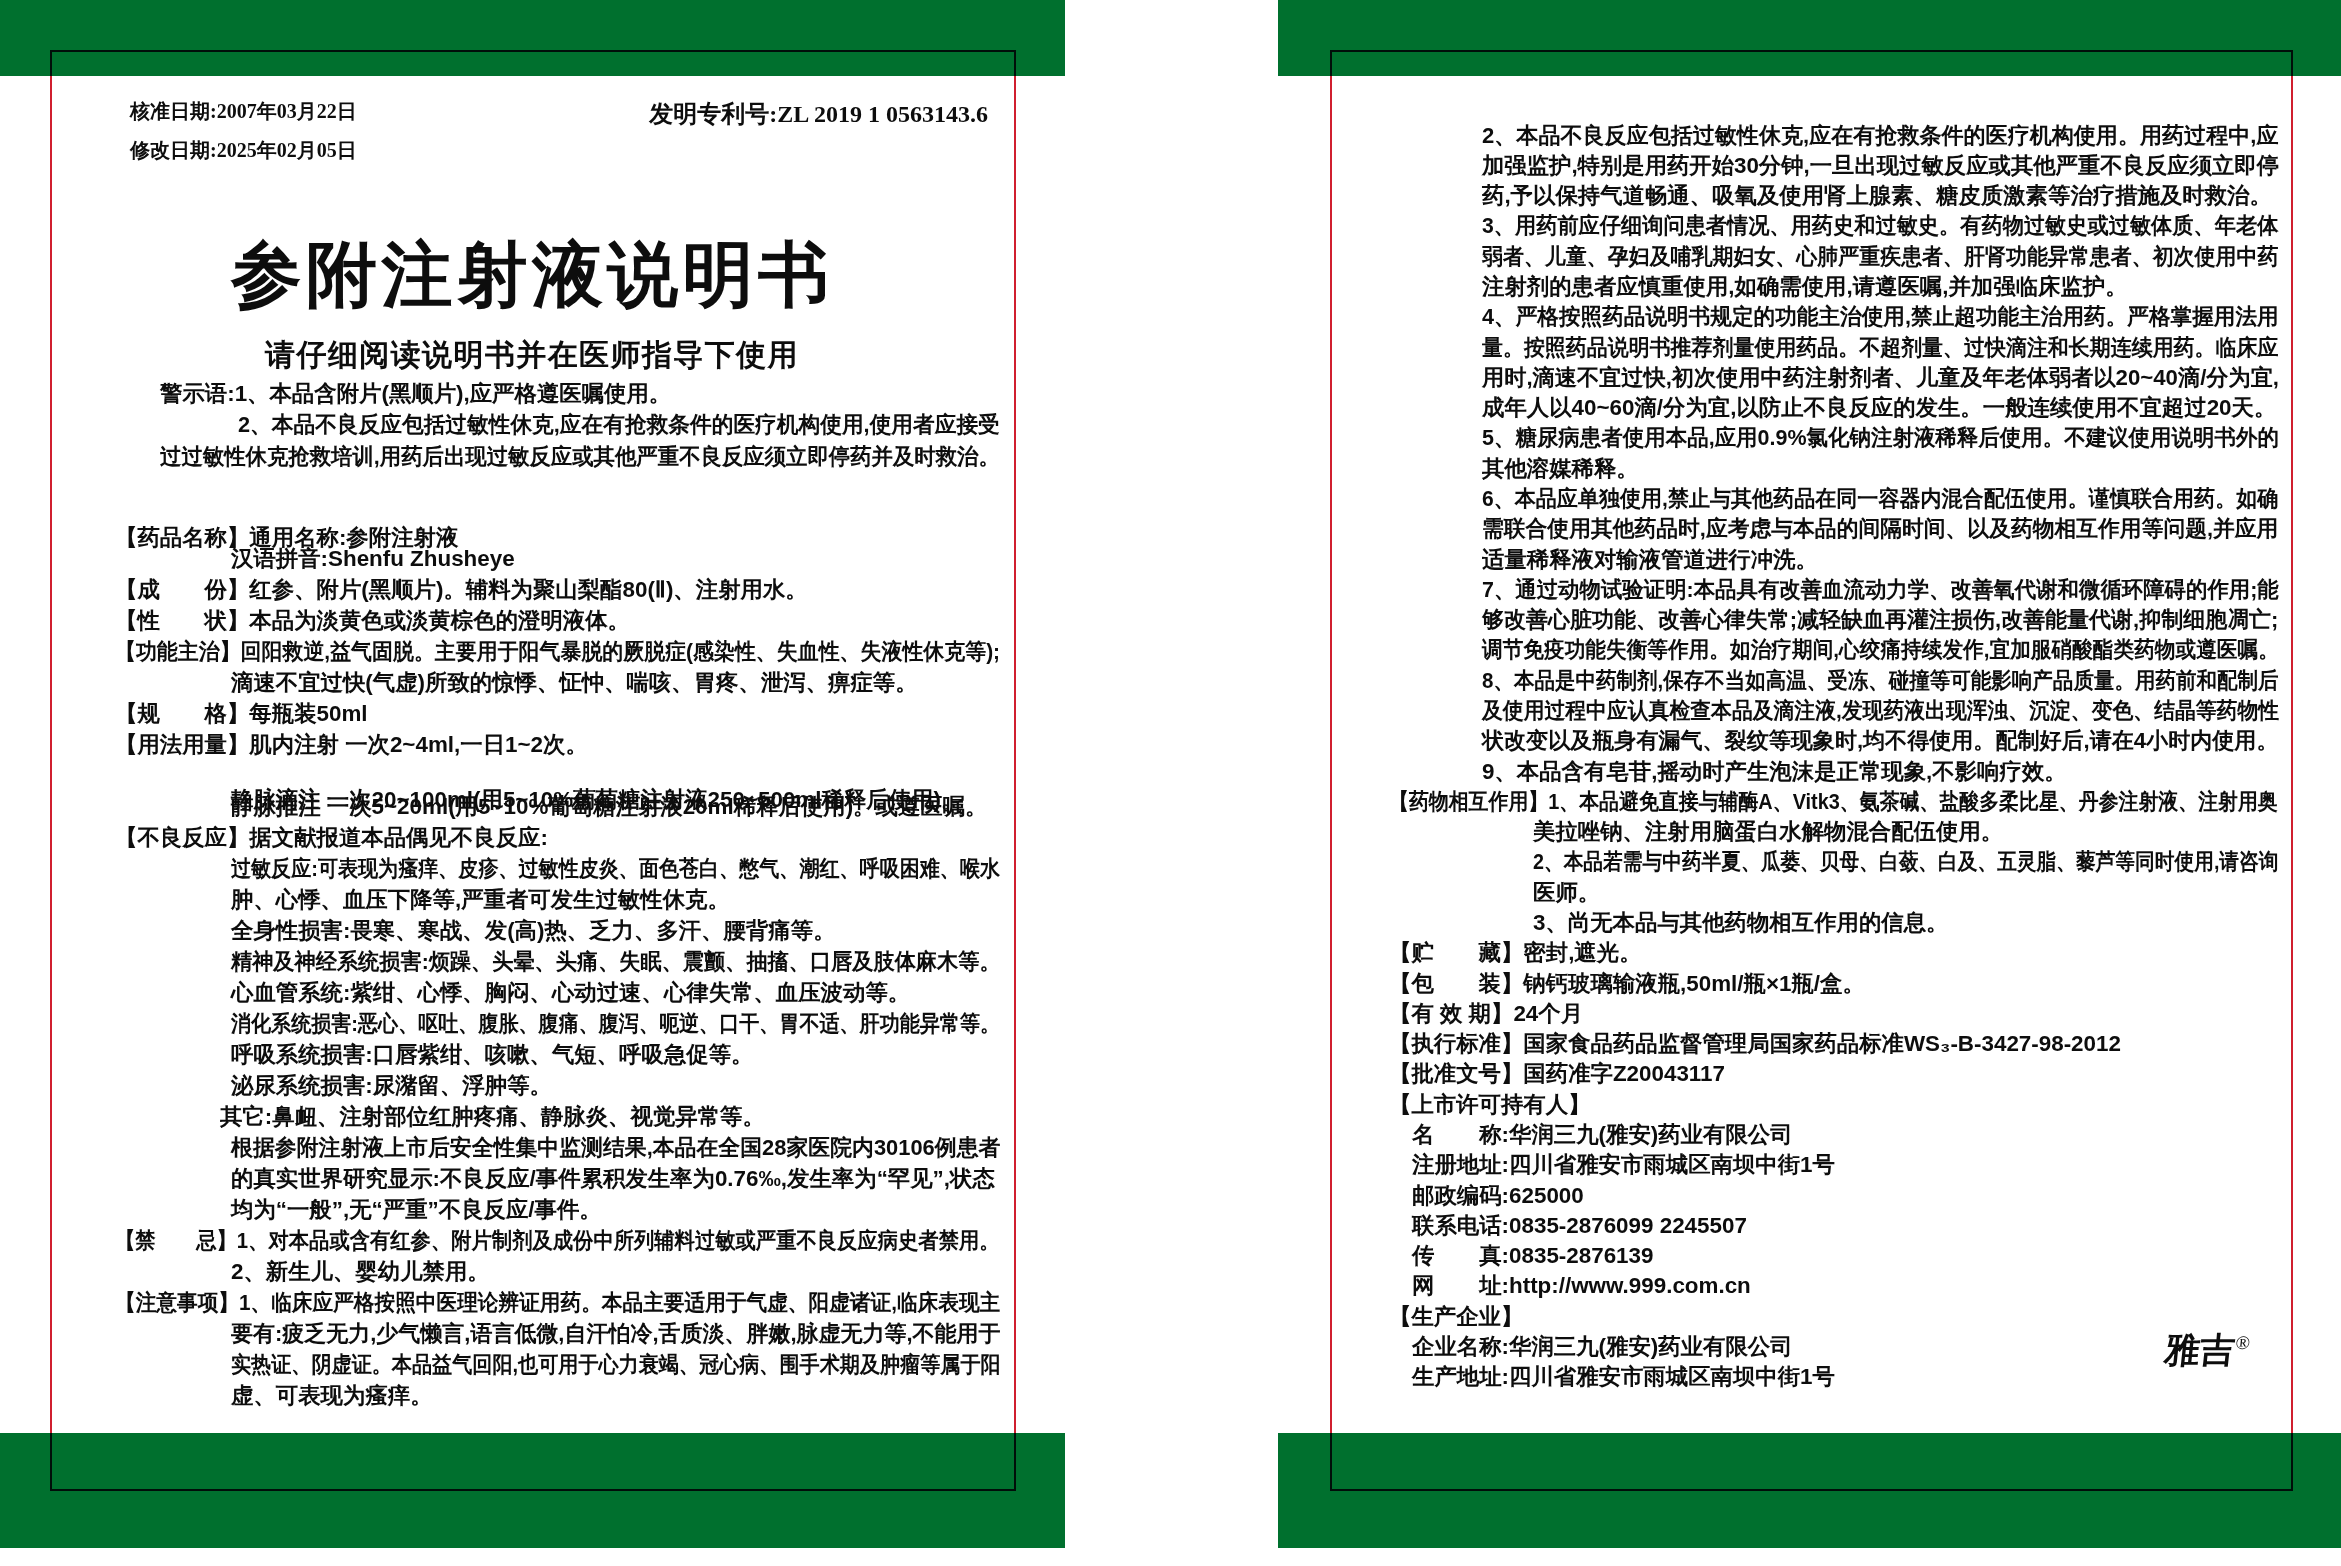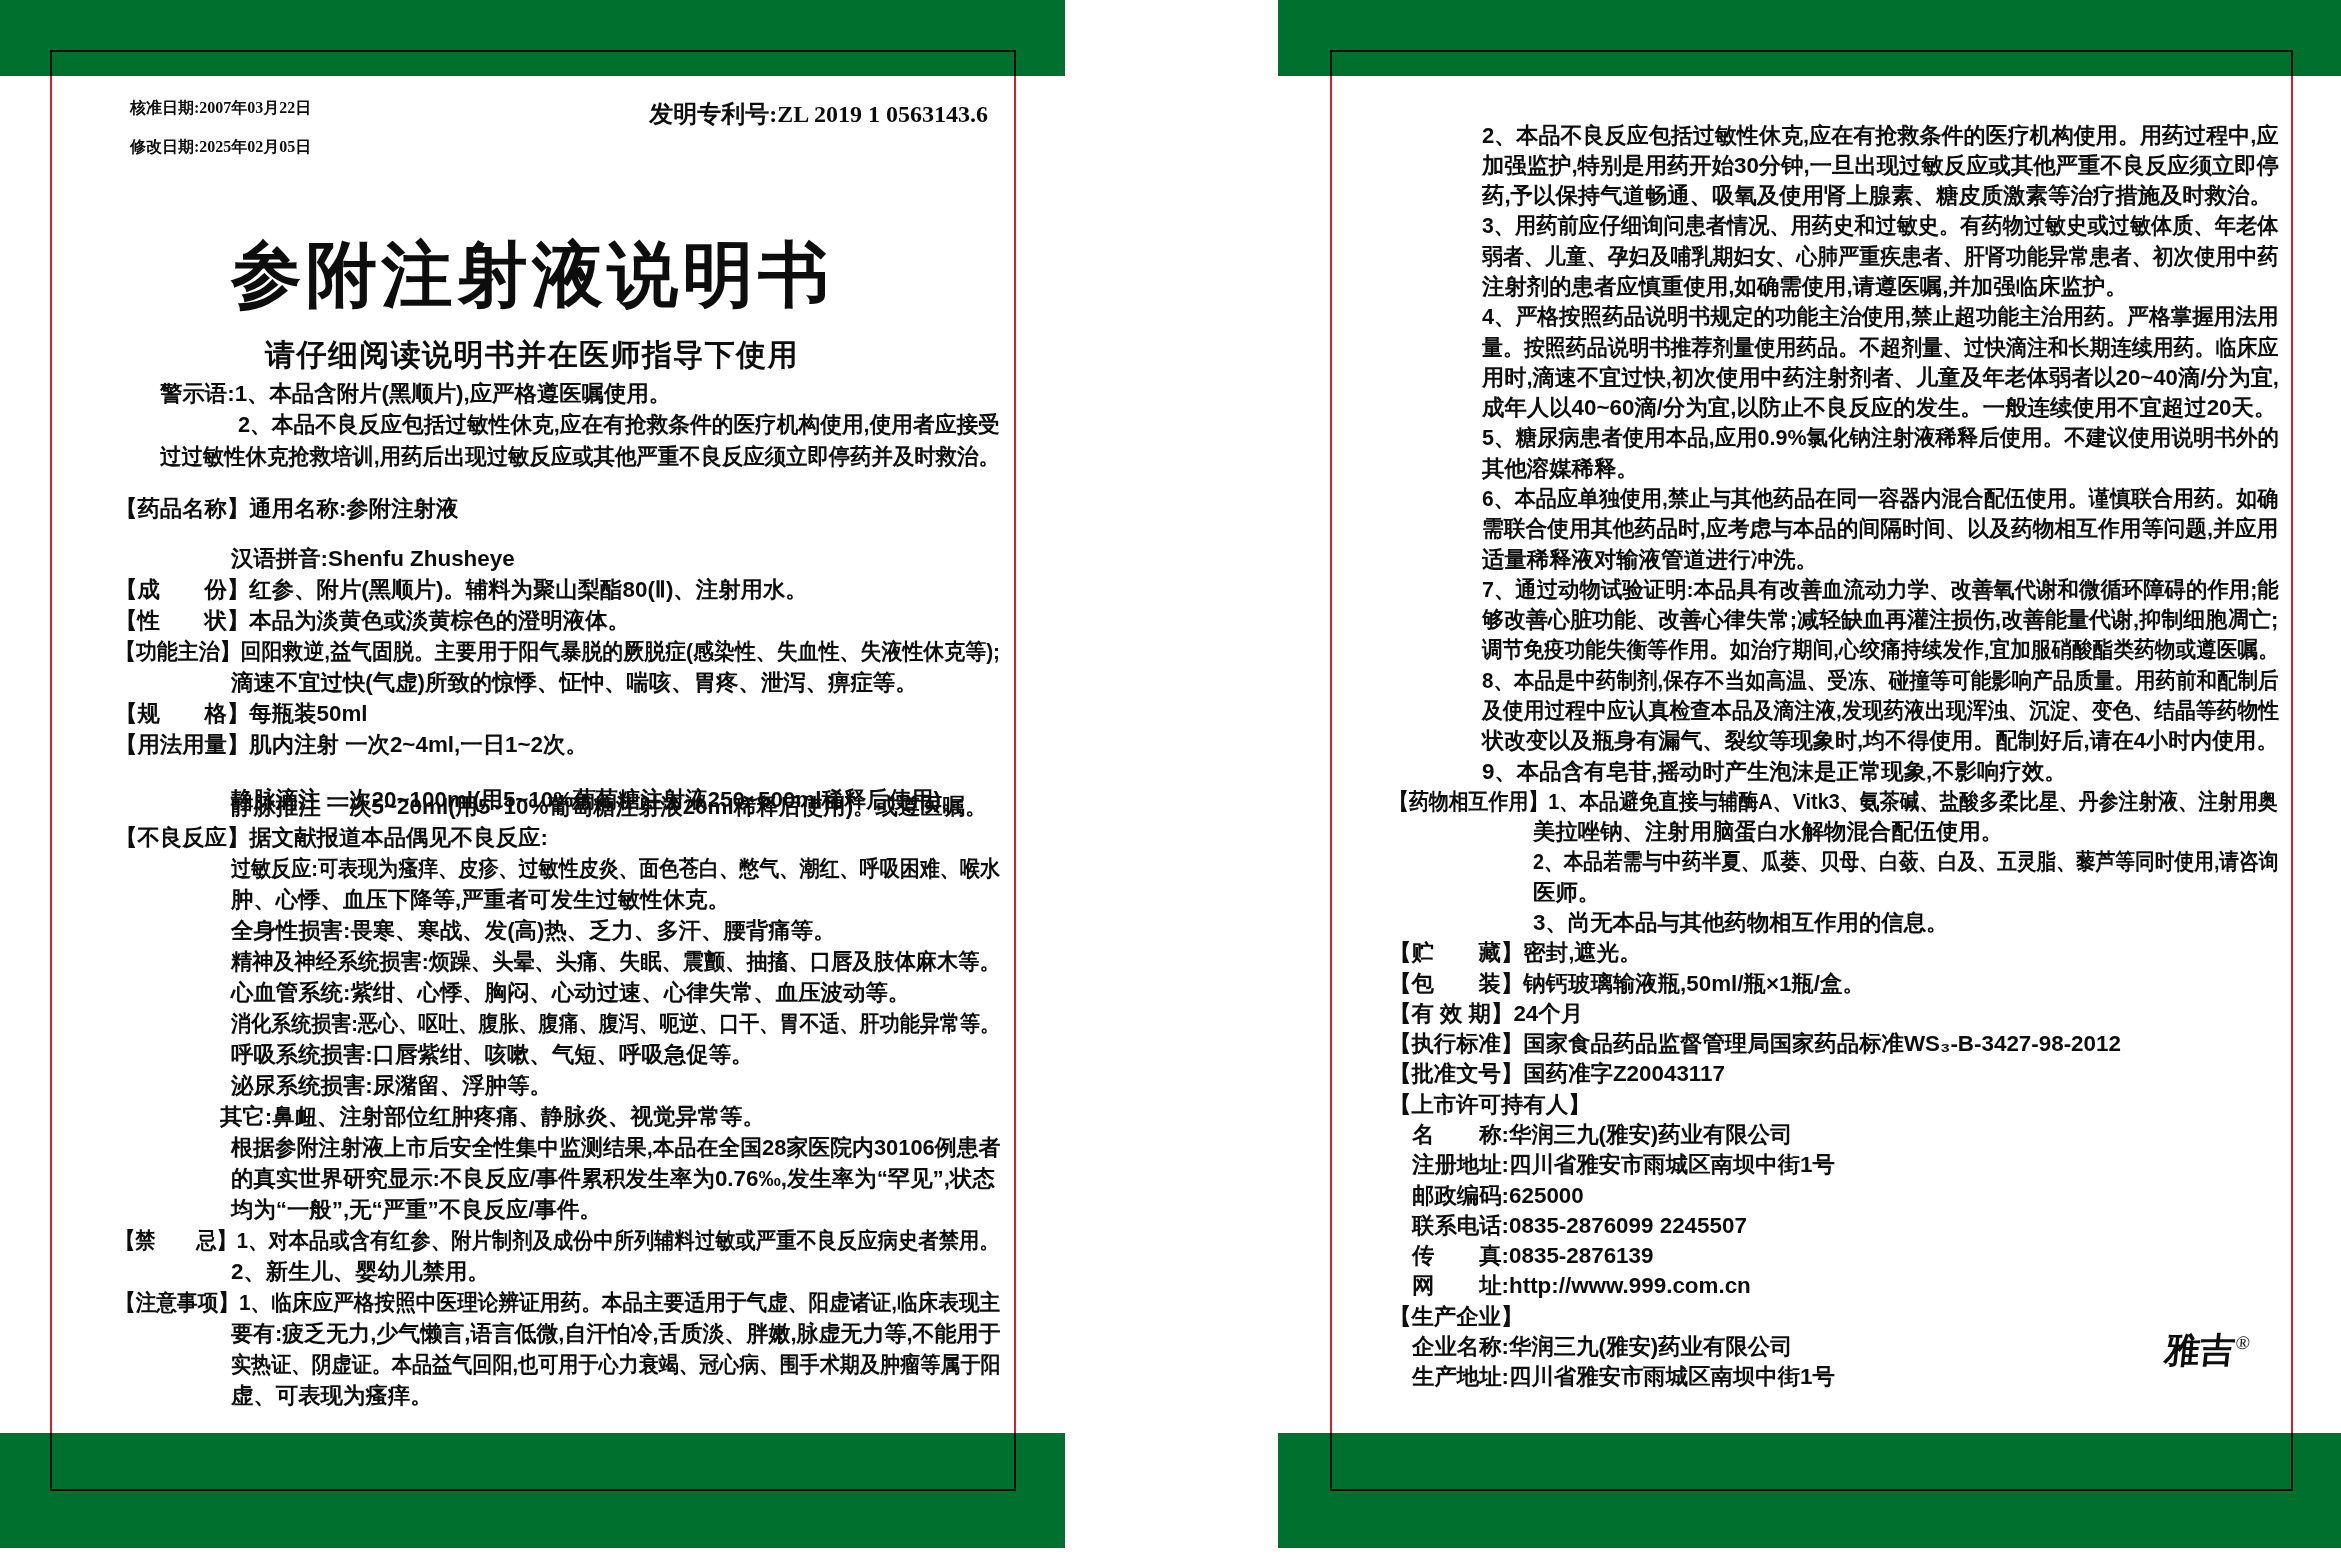--- a/index.html
+++ b/index.html
@@ -17,21 +17,21 @@
   .band-top{top:0;height:76px;}
   .band-bottom{top:1433px;height:115px;}
   .frame{
     position:absolute;top:50px;height:1437px;
     border:2.2px solid var(--red);
     mix-blend-mode:multiply;
     pointer-events:none;
   }
   .dateline{
     position:absolute;font-family:"Liberation Serif", serif;font-weight:bold;
-    font-size:16px;white-space:nowrap;
+    font-size:20px;white-space:nowrap;
   }
   .patent{
     position:absolute;font-family:"Liberation Serif", serif;font-weight:bold;
     font-size:24px;white-space:nowrap;text-align:right;
   }
   .doc-title{
     position:absolute;left:50px;width:964px;top:228px;text-align:center;
     font-family:"Liberation Serif", serif;font-weight:900;font-size:71px;
     letter-spacing:4.3px;white-space:nowrap;
   }
@@ -65,21 +65,21 @@
 <div class="dateline" style="left:130px;top:137px;">修改日期:2025年02月05日</div>
 <div class="patent" style="left:577px;top:98px;width:411px;">发明专利号:ZL 2019 1 0563143.6</div>
 
 <div class="doc-title">参附注射液说明书</div>
 <div class="doc-subtitle">请仔细阅读说明书并在医师指导下使用</div>
 
 <div id="left-lines">
     <div class="tline" style="left: 160px; top: 381px;">警示语:1、本品含附片(黑顺片),应严格遵医嘱使用。</div>
     <div class="tline" style="left: 238px; top: 412px; transform: scaleX(0.969);">2、本品不良反应包括过敏性休克,应在有抢救条件的医疗机构使用,使用者应接受</div>
     <div class="tline" style="left: 160px; top: 444px; transform: scaleX(0.955);">过过敏性休克抢救培训,用药后出现过敏反应或其他严重不良反应须立即停药并及时救治。</div>
-    <div class="tline" style="left: 115px; top: 496px;">【药品名称】通用名称:参附注射液</div>
+    <div class="tline" style="left: 115px; top: 525px;">【药品名称】通用名称:参附注射液</div>
     <div class="tline" style="left: 231px; top: 546px;">汉语拼音:Shenfu  Zhusheye</div>
     <div class="tline" style="left: 115px; top: 577px;">【成　　份】红参、附片(黑顺片)。辅料为聚山梨酯80(Ⅱ)、注射用水。</div>
     <div class="tline" style="left: 115px; top: 608px;">【性　　状】本品为淡黄色或淡黄棕色的澄明液体。</div>
     <div class="tline" style="left: 115px; top: 639px; transform: scaleX(0.935);">【功能主治】回阳救逆,益气固脱。主要用于阳气暴脱的厥脱症(感染性、失血性、失液性休克等);</div>
     <div class="tline" style="left: 231px; top: 670px;">滴速不宜过快(气虚)所致的惊悸、怔忡、喘咳、胃疼、泄泻、痹症等。</div>
     <div class="tline" style="left: 115px; top: 701px;">【规　　格】每瓶装50ml</div>
     <div class="tline" style="left: 115px; top: 732px;">【用法用量】肌内注射  一次2~4ml,一日1~2次。</div>
     <div class="tline" style="left: 231px; top: 763px; margin-top: 24px;">静脉滴注  一次20~100ml(用5~10%葡萄糖注射液250~500ml稀释后使用)。</div>
     <div class="tline" style="left: 231px; top: 794px;">静脉推注  一次5~20ml(用5~10%葡萄糖注射液20ml稀释后使用)。或遵医嘱。</div>
     <div class="tline" style="left: 115px; top: 825px;">【不良反应】据文献报道本品偶见不良反应:</div>

